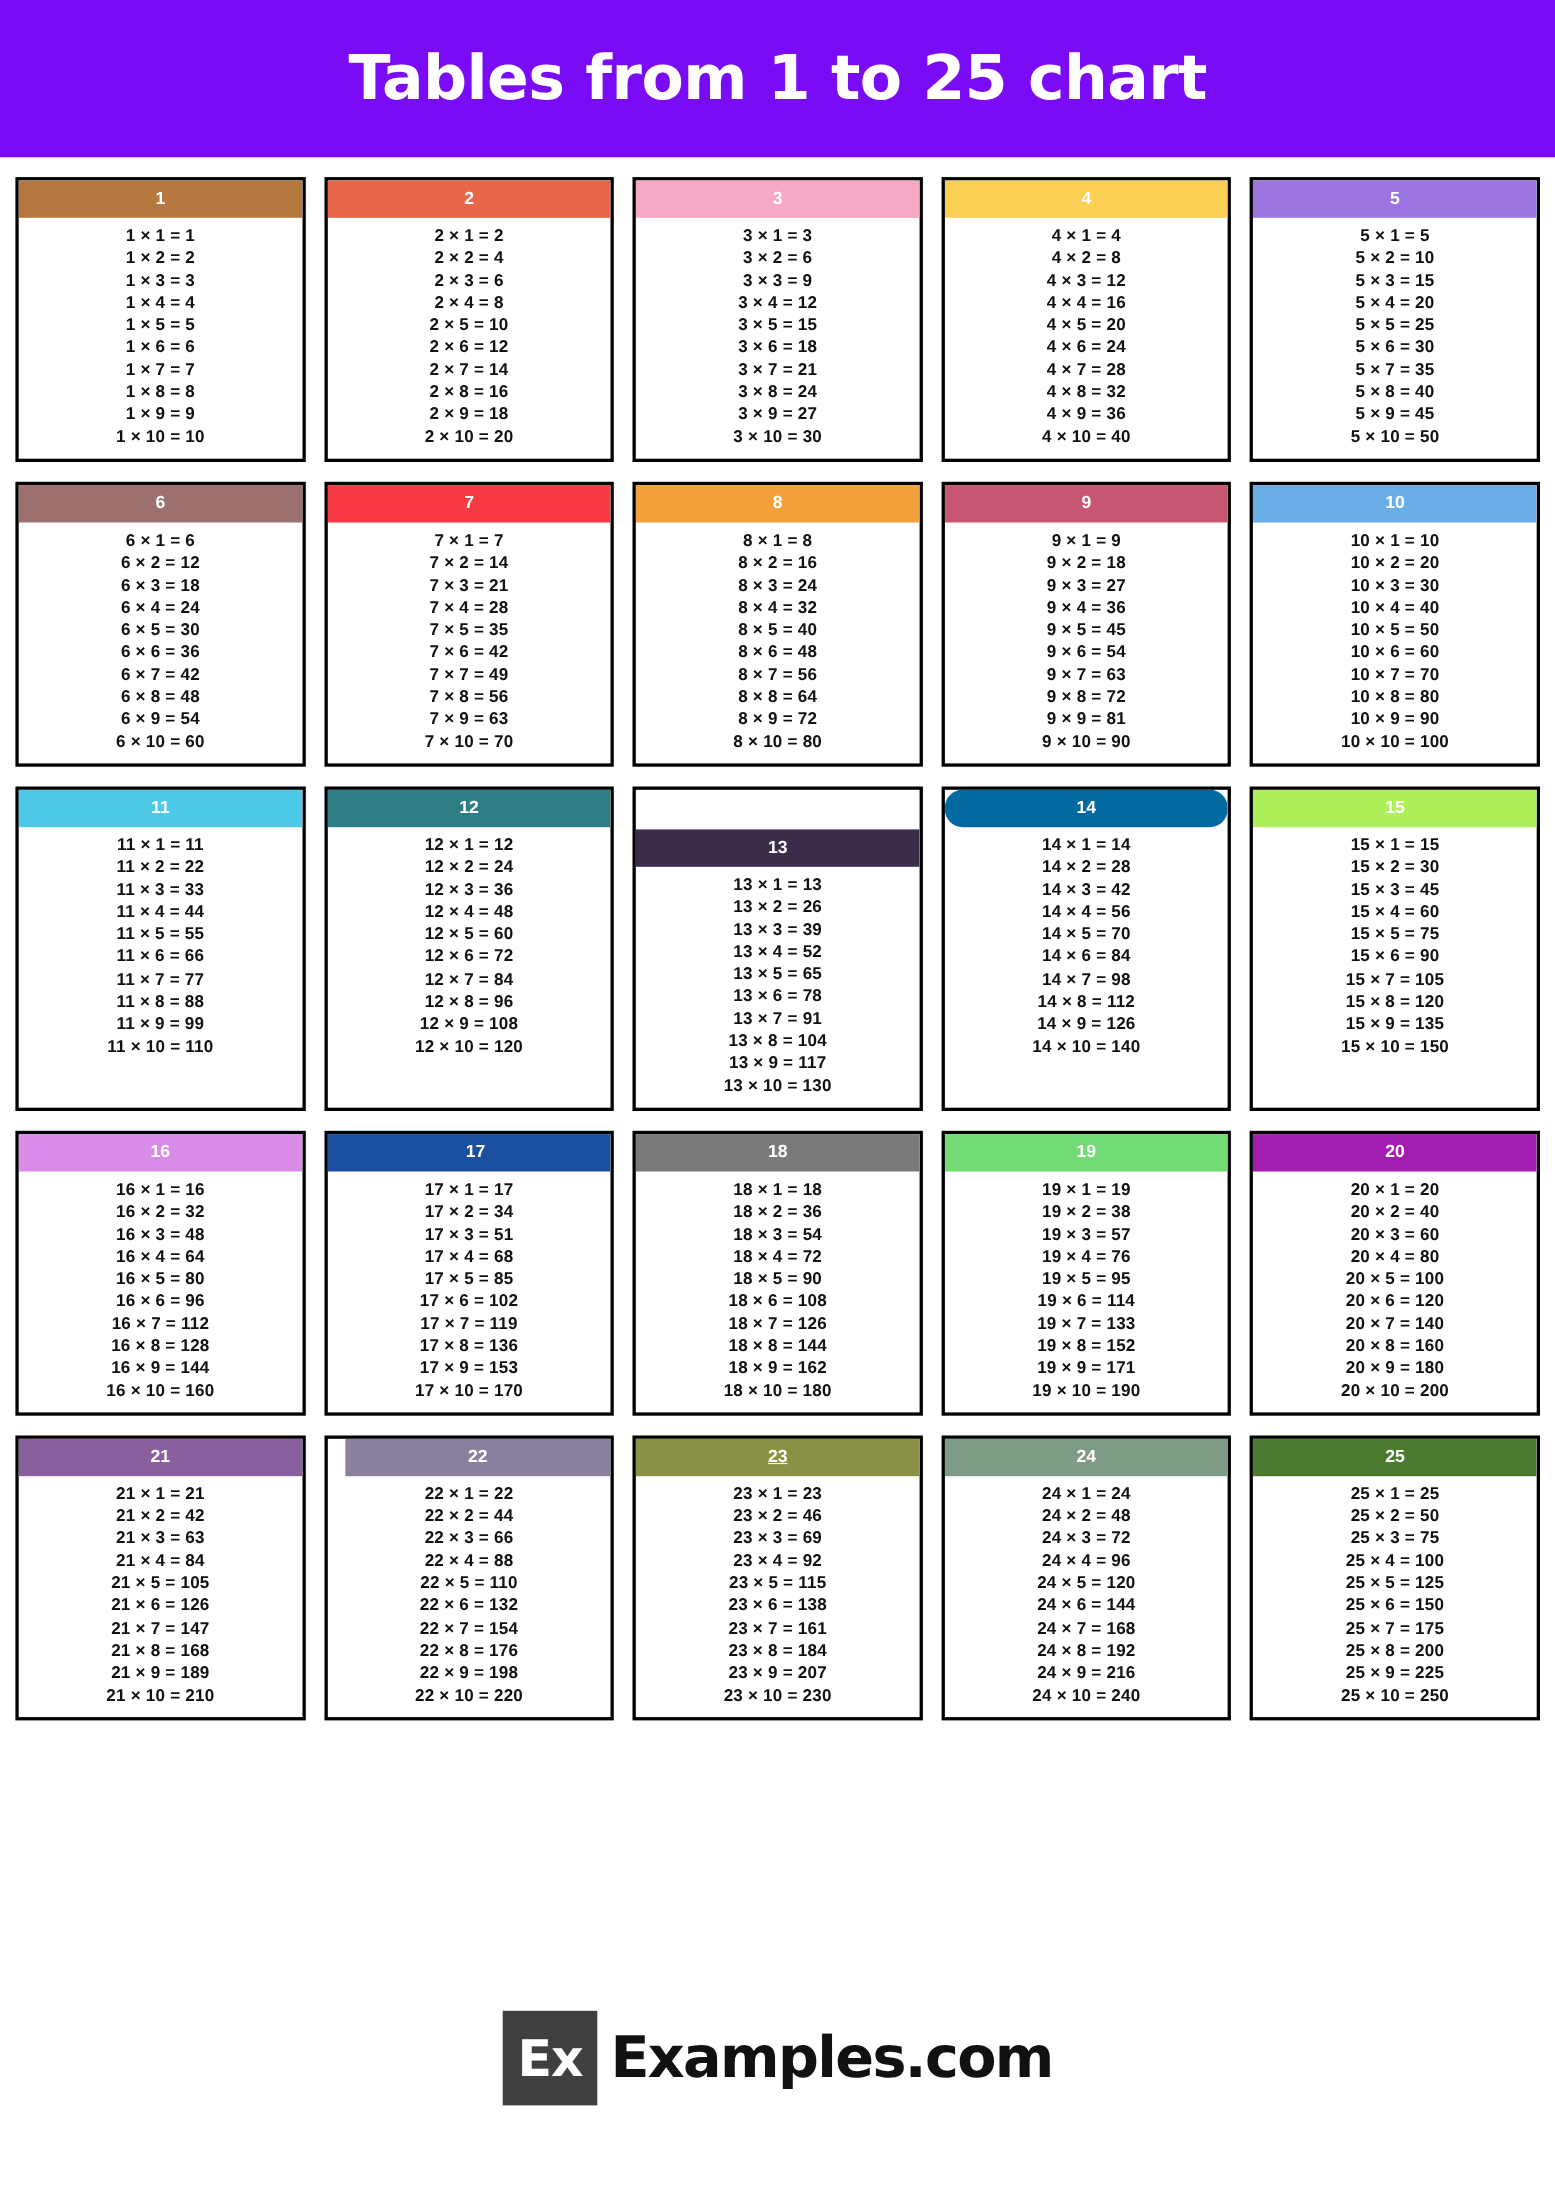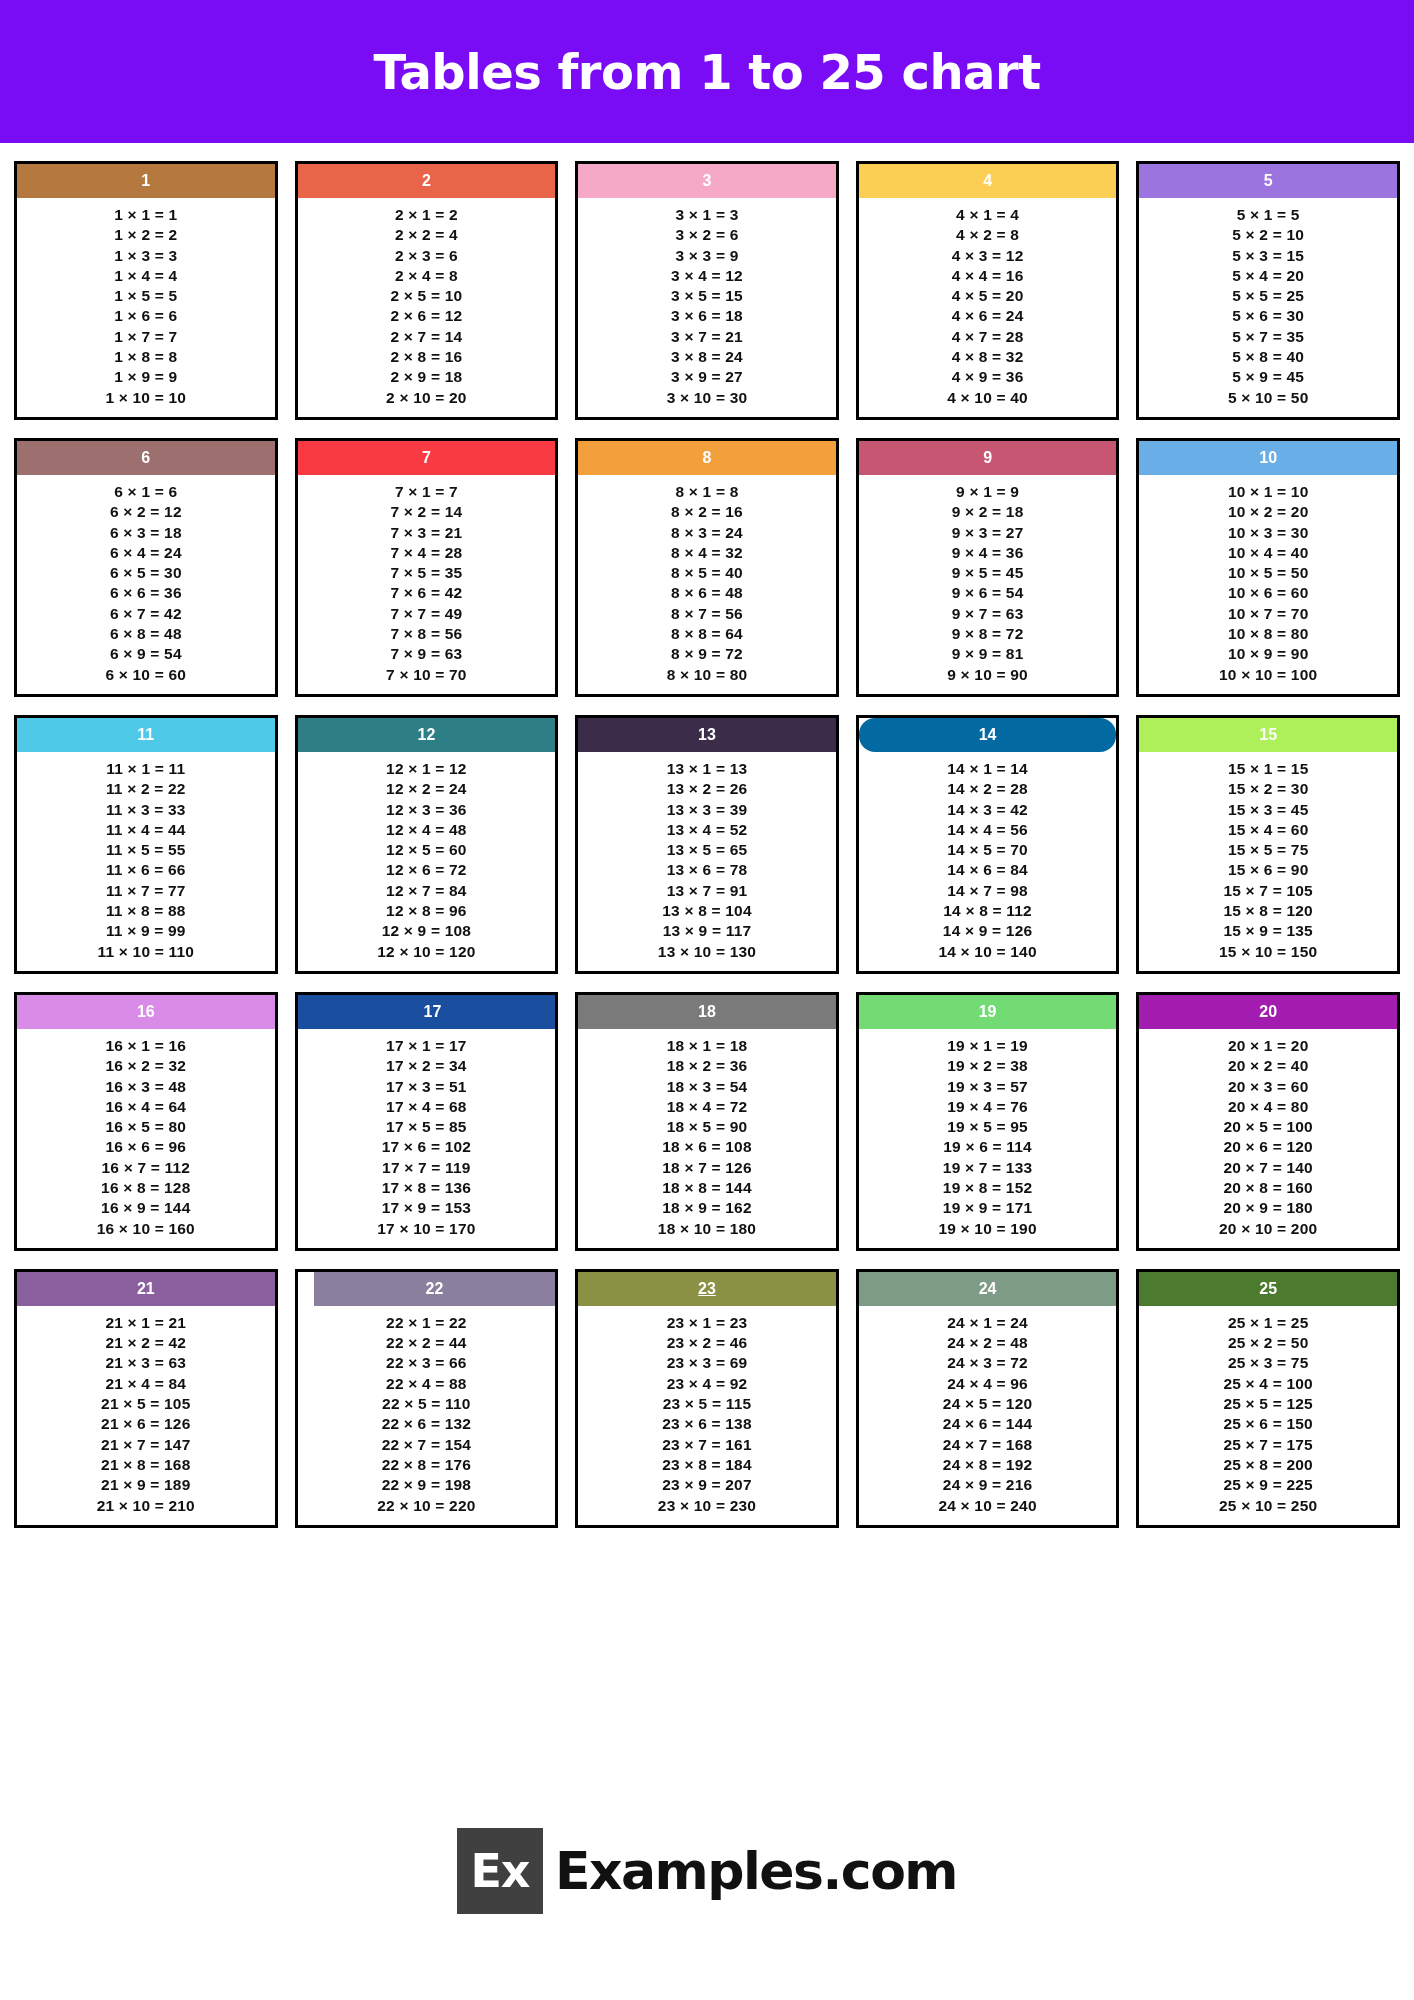--- a/index.html
+++ b/index.html
@@ -20,21 +20,21 @@
   .header {
     background: #7A0BF5;
     width: 100%;
     height: 143px;
     display: flex;
     align-items: center;
     justify-content: center;
   }
   .header-title {
     color: #ffffff;
-    font-size: 48px;
+    font-size: 56px;
     font-weight: bold;
     letter-spacing: -0.5px;
     font-family: "DejaVu Sans", sans-serif;
     white-space: nowrap;
   }
   .grid {
     padding: 18px 14px 0 14px;
     display: grid;
     grid-template-columns: repeat(5, 1fr);
     column-gap: 17px;
@@ -283,21 +283,21 @@
           <div class="row">12 × 4 = 48</div>
           <div class="row">12 × 5 = 60</div>
           <div class="row">12 × 6 = 72</div>
           <div class="row">12 × 7 = 84</div>
           <div class="row">12 × 8 = 96</div>
           <div class="row">12 × 9 = 108</div>
           <div class="row">12 × 10 = 120</div>
         </div>
       </div>
       <div class="card">
-        <div class="card-head" style="background: rgb(59, 45, 74);">13</div>
+        <div class="card-head" style="background: rgb(59, 45, 74); margin-top: 36px;">13</div>
         <div class="card-body">
           <div class="row">13 × 1 = 13</div>
           <div class="row">13 × 2 = 26</div>
           <div class="row">13 × 3 = 39</div>
           <div class="row">13 × 4 = 52</div>
           <div class="row">13 × 5 = 65</div>
           <div class="row">13 × 6 = 78</div>
           <div class="row">13 × 7 = 91</div>
           <div class="row">13 × 8 = 104</div>
           <div class="row">13 × 9 = 117</div>

